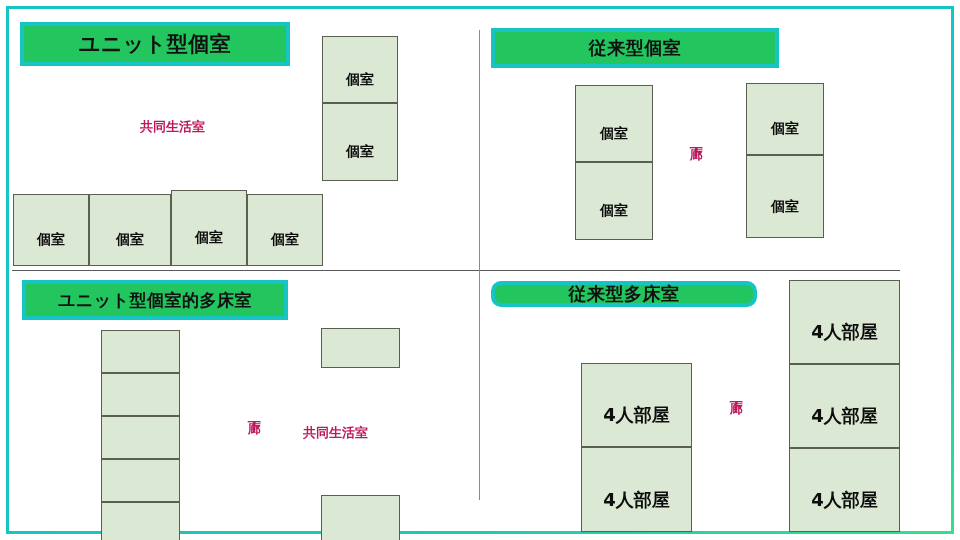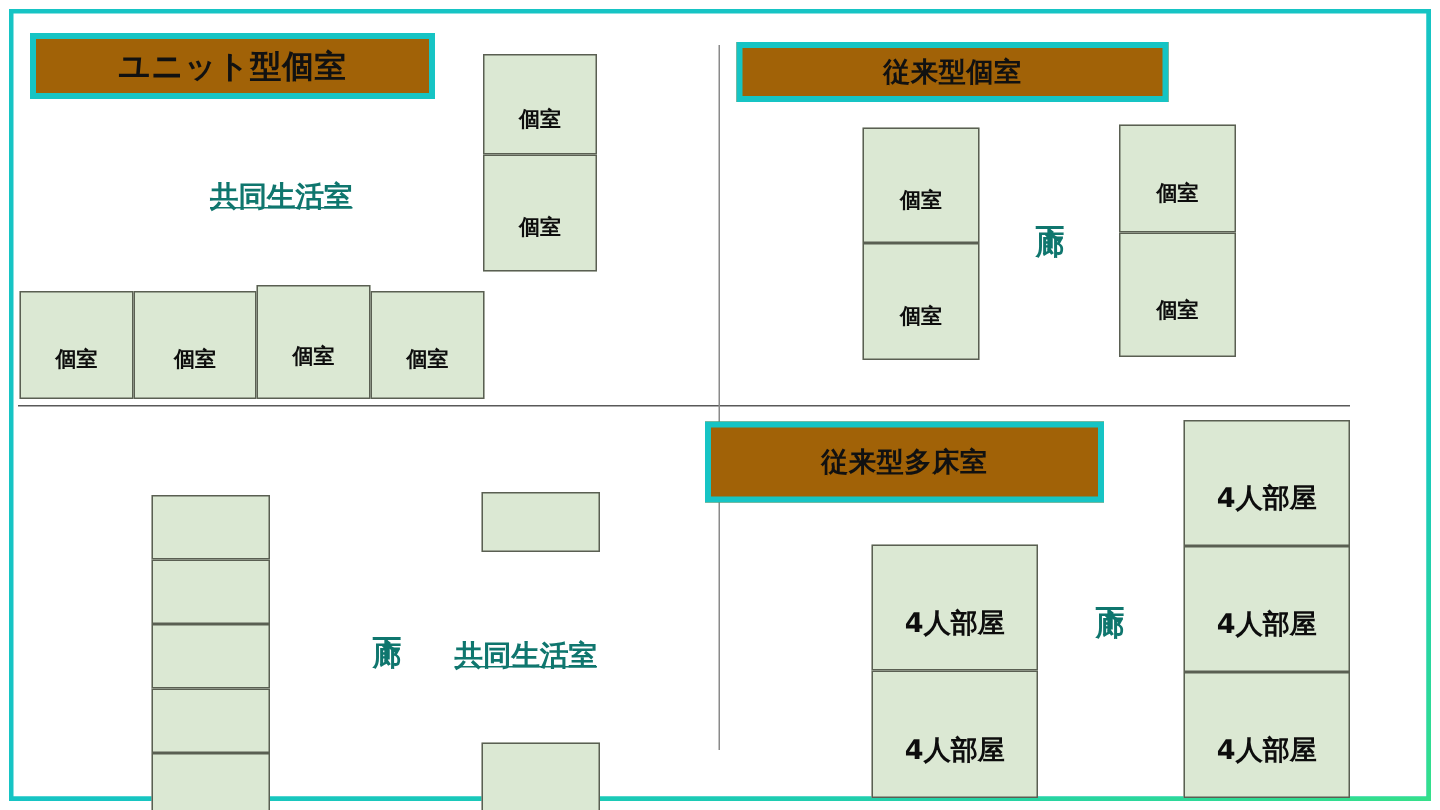--- a/index.html
+++ b/index.html
@@ -52,21 +52,21 @@
   .divider-v {
     position: absolute;
     background: #8a8a8a;
     width: 1px;
   }
 
   
   .title-plate {
     position: absolute;
     box-sizing: border-box;
-    background: #a16207;
+    background: #22c55e;
     border: 4px solid #16c4c4;
     display: flex;
     align-items: center;
     justify-content: center;
   }
   .title-plate .plate-text {
     font-size: 21px;
     font-weight: bold;
     color: #111111;
     letter-spacing: 0.5px;
@@ -96,25 +96,24 @@
     white-space: nowrap;
     margin-top: 20px;
   }
   .room.big .room-label {
     font-size: 18px;
   }
 
   
   .free-label {
     position: absolute;
-    font-size: 19px;
+    font-size: 13px;
     font-weight: bold;
-    color: #0f766e;
+    color: #be185d;
     white-space: nowrap;
-    text-decoration: underline;
   }
   .free-label.vertical {
     writing-mode: vertical-rl;
     text-orientation: upright;
     line-height: 1.05;
     letter-spacing: 0px;
   }
 </style>
 </head>
 <body>
@@ -167,20 +166,23 @@
 
   <div class="free-label vertical" style="left:689px; top:136px;">廊下</div>
 
   <div class="room" style="left:746px; top:83px; width:78px; height:72px;">
     <span class="room-label">個室</span>
   </div>
   <div class="room" style="left:746px; top:155px; width:78px; height:83px;">
     <span class="room-label">個室</span>
   </div>
 
+  <div class="title-plate med" style="left:22px; top:280px; width:266px; height:40px;">
+    <span class="plate-text">ユニット型個室的多床室</span>
+  </div>
 
   <div class="room" style="left:101px; top:330px; width:79px; height:43px;">
     <span class="room-label"></span>
   </div>
   <div class="room" style="left:101px; top:373px; width:79px; height:43px;">
     <span class="room-label"></span>
   </div>
   <div class="room" style="left:101px; top:416px; width:79px; height:43px;">
     <span class="room-label"></span>
   </div>
@@ -195,21 +197,21 @@
 
   <div class="free-label" style="left:303px; top:424px;">共同生活室</div>
 
   <div class="room" style="left:321px; top:328px; width:79px; height:40px;">
     <span class="room-label"></span>
   </div>
   <div class="room" style="left:321px; top:495px; width:79px; height:47px;">
     <span class="room-label"></span>
   </div>
 
-  <div class="title-plate small" style="left:470px; top:281px; width:266px; height:54px;">
+  <div class="title-plate small" style="left:491px; top:281px; width:266px; height:26px;border-radius:10px;">
     <span class="plate-text">従来型多床室</span>
   </div>
 
   <div class="room big" style="left:581px; top:363px; width:111px; height:84px;">
     <span class="room-label">4人部屋</span>
   </div>
   <div class="room big" style="left:581px; top:447px; width:111px; height:85px;">
     <span class="room-label">4人部屋</span>
   </div>
 

